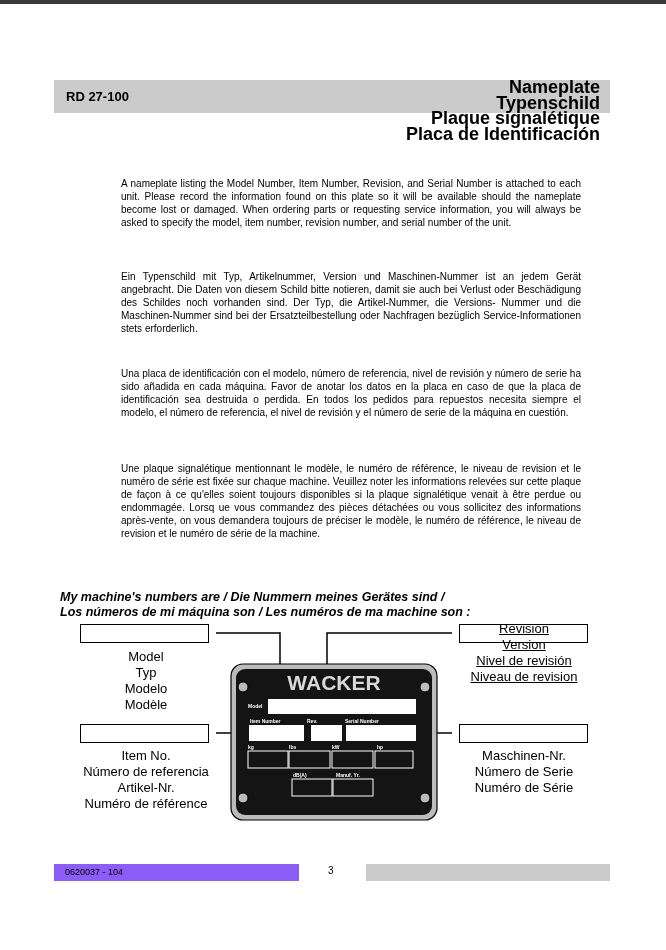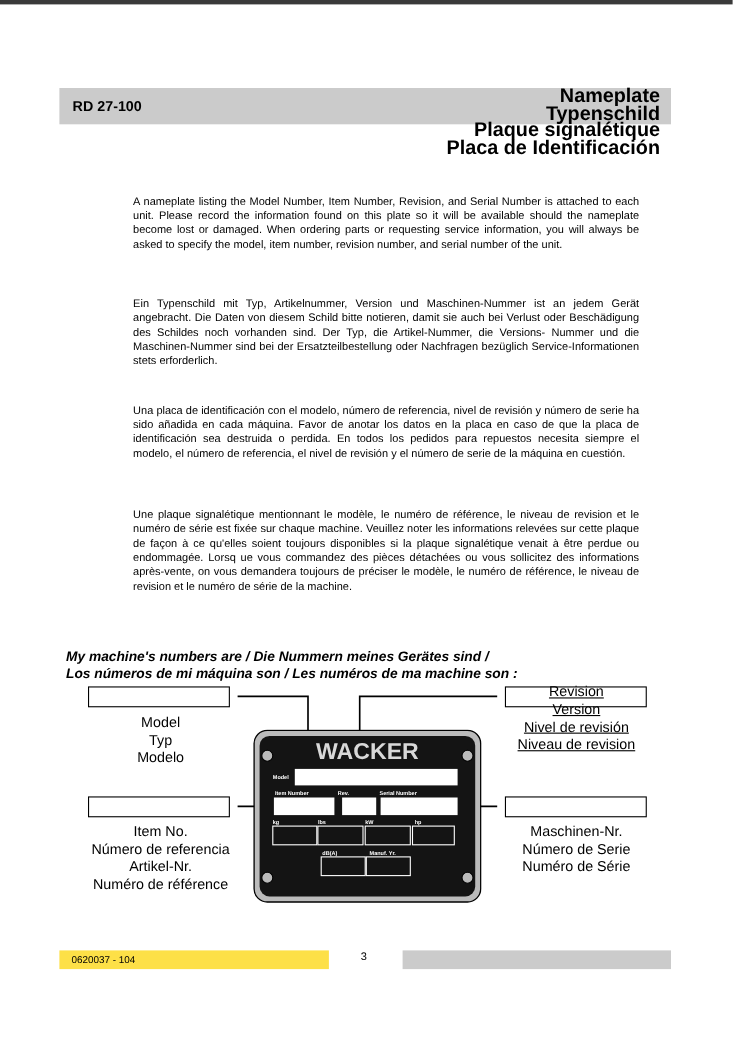--- a/index.html
+++ b/index.html
@@ -13,21 +13,21 @@
     .titles { position: absolute; right: 66px; top: 80px; text-align: right; font-size: 18px; font-weight: bold; line-height: 15.5px; }
     .para { position: absolute; left: 104px; width: 460px; font-size: 10px; line-height: 13px; text-align: justify; margin-left: 17px; }
     .para-en { top: 177px; }
     .para-de { top: 270px; }
     .para-es { top: 367px; }
     .para-fr { top: 462px; }
     .machine-heading { position: absolute; left: 60px; width: 560px; top: 578px; font-size: 12.5px; font-weight: bold; font-style: italic; line-height: 15px; margin-top: 12px; }
     .entry-box { position: absolute; width: 127px; height: 17px; border: 1px solid #000; background: #fff; }
     .lbl-group { position: absolute; width: 160px; text-align: center; font-size: 13px; line-height: 16px; }
     .plate { position: absolute; left: 230px; top: 663px; width: 208px; height: 158px; }
-    .footer-left { position: absolute; left: 54px; top: 864px; width: 245px; height: 17px; background: #fde047; }
+    .footer-left { position: absolute; left: 54px; top: 864px; width: 245px; height: 17px; background: #8b5cf6; }
     .footer-left span { position: absolute; left: 11px; top: 3px; font-size: 9px; }
     .page-num { position: absolute; left: 328px; top: 865px; font-size: 10px; }
     .footer-right { position: absolute; left: 366px; top: 864px; width: 244px; height: 17px; background: #cbcbcb; }
     svg text { font-family: "Liberation Sans", sans-serif; }
   </style>
 </head>
 <body>
 
 <div class="topbar"></div>
 
@@ -52,20 +52,21 @@
 
 <div class="entry-box" style="left:80px; top:624px;"></div>
 <div class="entry-box" style="left:459px; top:624px;"></div>
 <div class="entry-box" style="left:80px; top:724px;"></div>
 <div class="entry-box" style="left:459px; top:724px;"></div>
 
 <div class="lbl-group" style="left:66px; top:649px;">
   <div>Model</div>
   <div>Typ</div>
   <div>Modelo</div>
+  <div>Modèle</div>
 </div>
 <div class="lbl-group" style="left:444px; top:621px;text-decoration:underline;">
   <div>Revision</div>
   <div>Version</div>
   <div>Nivel de revisión</div>
   <div>Niveau de revision</div>
 </div>
 <div class="lbl-group" style="left:66px; top:748px;">
   <div>Item No.</div>
   <div>Número de referencia</div>

